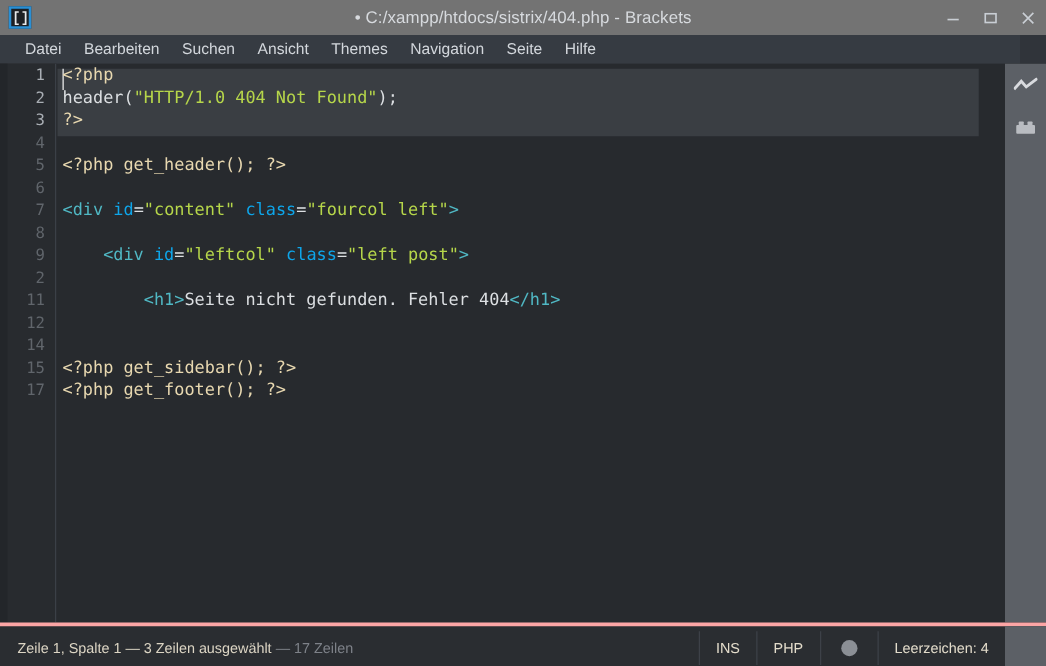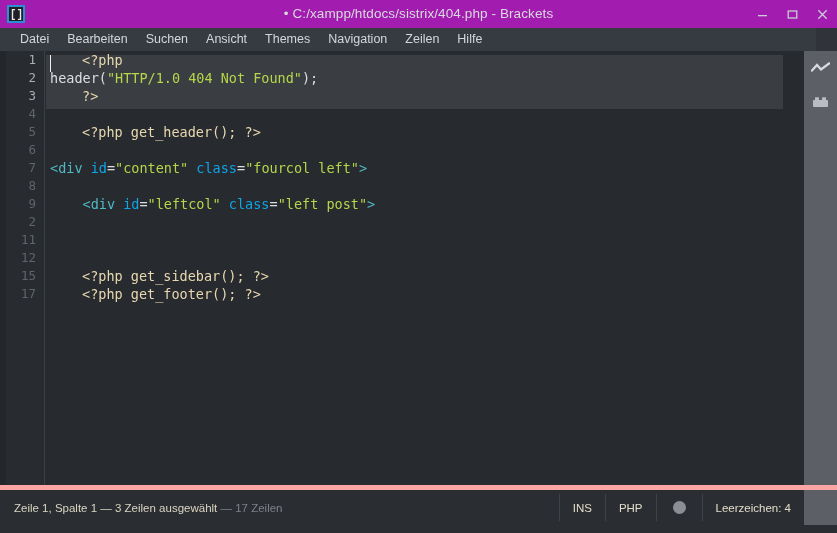--- a/index.html
+++ b/index.html
@@ -15,21 +15,21 @@
     background: #30343a;
     font-family: "Liberation Sans", sans-serif;
     -webkit-font-smoothing: antialiased;
   }
 
   
   .titlebar {
     position: absolute;
     left: 0; top: 0;
     width: 837px; height: 28px;
-    background: #a21caf;
+    background: #737373;
     display: flex;
     align-items: center;
   }
   .app-icon {
     position: absolute;
     left: 7px; top: 5px;
     width: 18px; height: 18px;
     box-sizing: border-box;
     border: 2px solid #2a8fd4;
     background: #1d2024;
@@ -139,21 +139,21 @@
     font-family: "DejaVu Sans Mono", "Liberation Mono", monospace;
   }
   .line.active .lnum { color: #a9aeb4; }
   .ltext {
     position: absolute;
     left: 50px;
     color: #d6d8da;
   }
 
   
-  .t-phptag  { color: #e8d8b0; margin-left: 32px; }
+  .t-phptag  { color: #e8d8b0; }
   .t-str     { color: #b6d64a; }
   .t-tag     { color: #50b8c4; }
   .t-attr    { color: #0ea5e9; }
   .t-plain   { color: #dcdfe2; }
   .t-op      { color: #dcdfe2; }
 
   
   .caret {
     position: absolute;
     left: 50px;
@@ -177,23 +177,23 @@
     align-items: center;
     justify-content: center;
   }
   .tool-icon svg { display: block; }
 
   
   .statusbar {
     position: absolute;
     left: 0; bottom: 0;
     width: 837px;
-    height: 48px;
+    height: 35px;
     background: #2a2d31;
-    border-top: 5px solid #fca5a5;
+    border-top: 3px solid #fca5a5;
     box-sizing: border-box;
   }
   .status-row {
     position: absolute;
     left: 0; top: 4px;
     width: 837px; height: 27px;
     display: flex;
     align-items: center;
   }
   .status-left {
@@ -263,42 +263,43 @@
     </div>
   </div>
 
   <div class="menubar" id="menubar">
       <div class="menu-item">Datei</div>
       <div class="menu-item">Bearbeiten</div>
       <div class="menu-item">Suchen</div>
       <div class="menu-item">Ansicht</div>
       <div class="menu-item">Themes</div>
       <div class="menu-item">Navigation</div>
-      <div class="menu-item">Zeilen</div>
+      <div class="menu-item">Seite</div>
       <div class="menu-item">Hilfe</div>
     </div>
 
   <div class="editor-wrap">
     <div class="gutter-bg"></div>
     <div class="gutter-edge"></div>
     <div class="sel-band"></div>
     <div class="caret"></div>
     <div class="code-area" id="code-area">
         <div class="line active"><span class="lnum">1</span><span class="ltext"><span class="t-phptag">&lt;?php</span></span></div>
         <div class="line active"><span class="lnum">2</span><span class="ltext"><span class="t-plain">header(</span><span class="t-str">"HTTP/1.0 404 Not Found"</span><span class="t-plain">);</span></span></div>
         <div class="line active"><span class="lnum">3</span><span class="ltext"><span class="t-phptag">?&gt;</span></span></div>
         <div class="line"><span class="lnum">4</span><span class="ltext"></span></div>
         <div class="line"><span class="lnum">5</span><span class="ltext"><span class="t-phptag">&lt;?php get_header(); ?&gt;</span></span></div>
         <div class="line"><span class="lnum">6</span><span class="ltext"></span></div>
         <div class="line"><span class="lnum">7</span><span class="ltext"><span class="t-tag">&lt;div </span><span class="t-attr">id</span><span class="t-op">=</span><span class="t-str">"content"</span><span class="t-plain"> </span><span class="t-attr">class</span><span class="t-op">=</span><span class="t-str">"fourcol left"</span><span class="t-tag">&gt;</span></span></div>
         <div class="line"><span class="lnum">8</span><span class="ltext"></span></div>
         <div class="line"><span class="lnum">9</span><span class="ltext"><span class="t-plain">    </span><span class="t-tag">&lt;div </span><span class="t-attr">id</span><span class="t-op">=</span><span class="t-str">"leftcol"</span><span class="t-plain"> </span><span class="t-attr">class</span><span class="t-op">=</span><span class="t-str">"left post"</span><span class="t-tag">&gt;</span></span></div>
         <div class="line"><span class="lnum">2</span><span class="ltext"></span></div>
-        <div class="line"><span class="lnum">11</span></div>
+        <div class="line"><span class="lnum">11</span><span class="ltext"><span class="t-plain">        </span><span class="t-tag">&lt;h1&gt;</span><span class="t-plain">Seite nicht gefunden. Fehler 404</span><span class="t-tag">&lt;/h1&gt;</span></span></div>
         <div class="line"><span class="lnum">12</span><span class="ltext"></span></div>
+        <div class="line"><span class="lnum">14</span><span class="ltext"></span></div>
         <div class="line"><span class="lnum">15</span><span class="ltext"><span class="t-phptag">&lt;?php get_sidebar(); ?&gt;</span></span></div>
         <div class="line"><span class="lnum">17</span><span class="ltext"><span class="t-phptag">&lt;?php get_footer(); ?&gt;</span></span></div>
       </div>
   </div>
 
   <div class="right-bar">
     <div class="tool-icon">
       <svg width="19" height="13" viewBox="0 0 19 13" aria-hidden="true">
         <path d="M1 8.5 L6 3 L10 7.5 L18 1.5" fill="none" stroke="#d8dade" stroke-width="2.3" stroke-linecap="square" stroke-linejoin="miter"></path>
       </svg>

